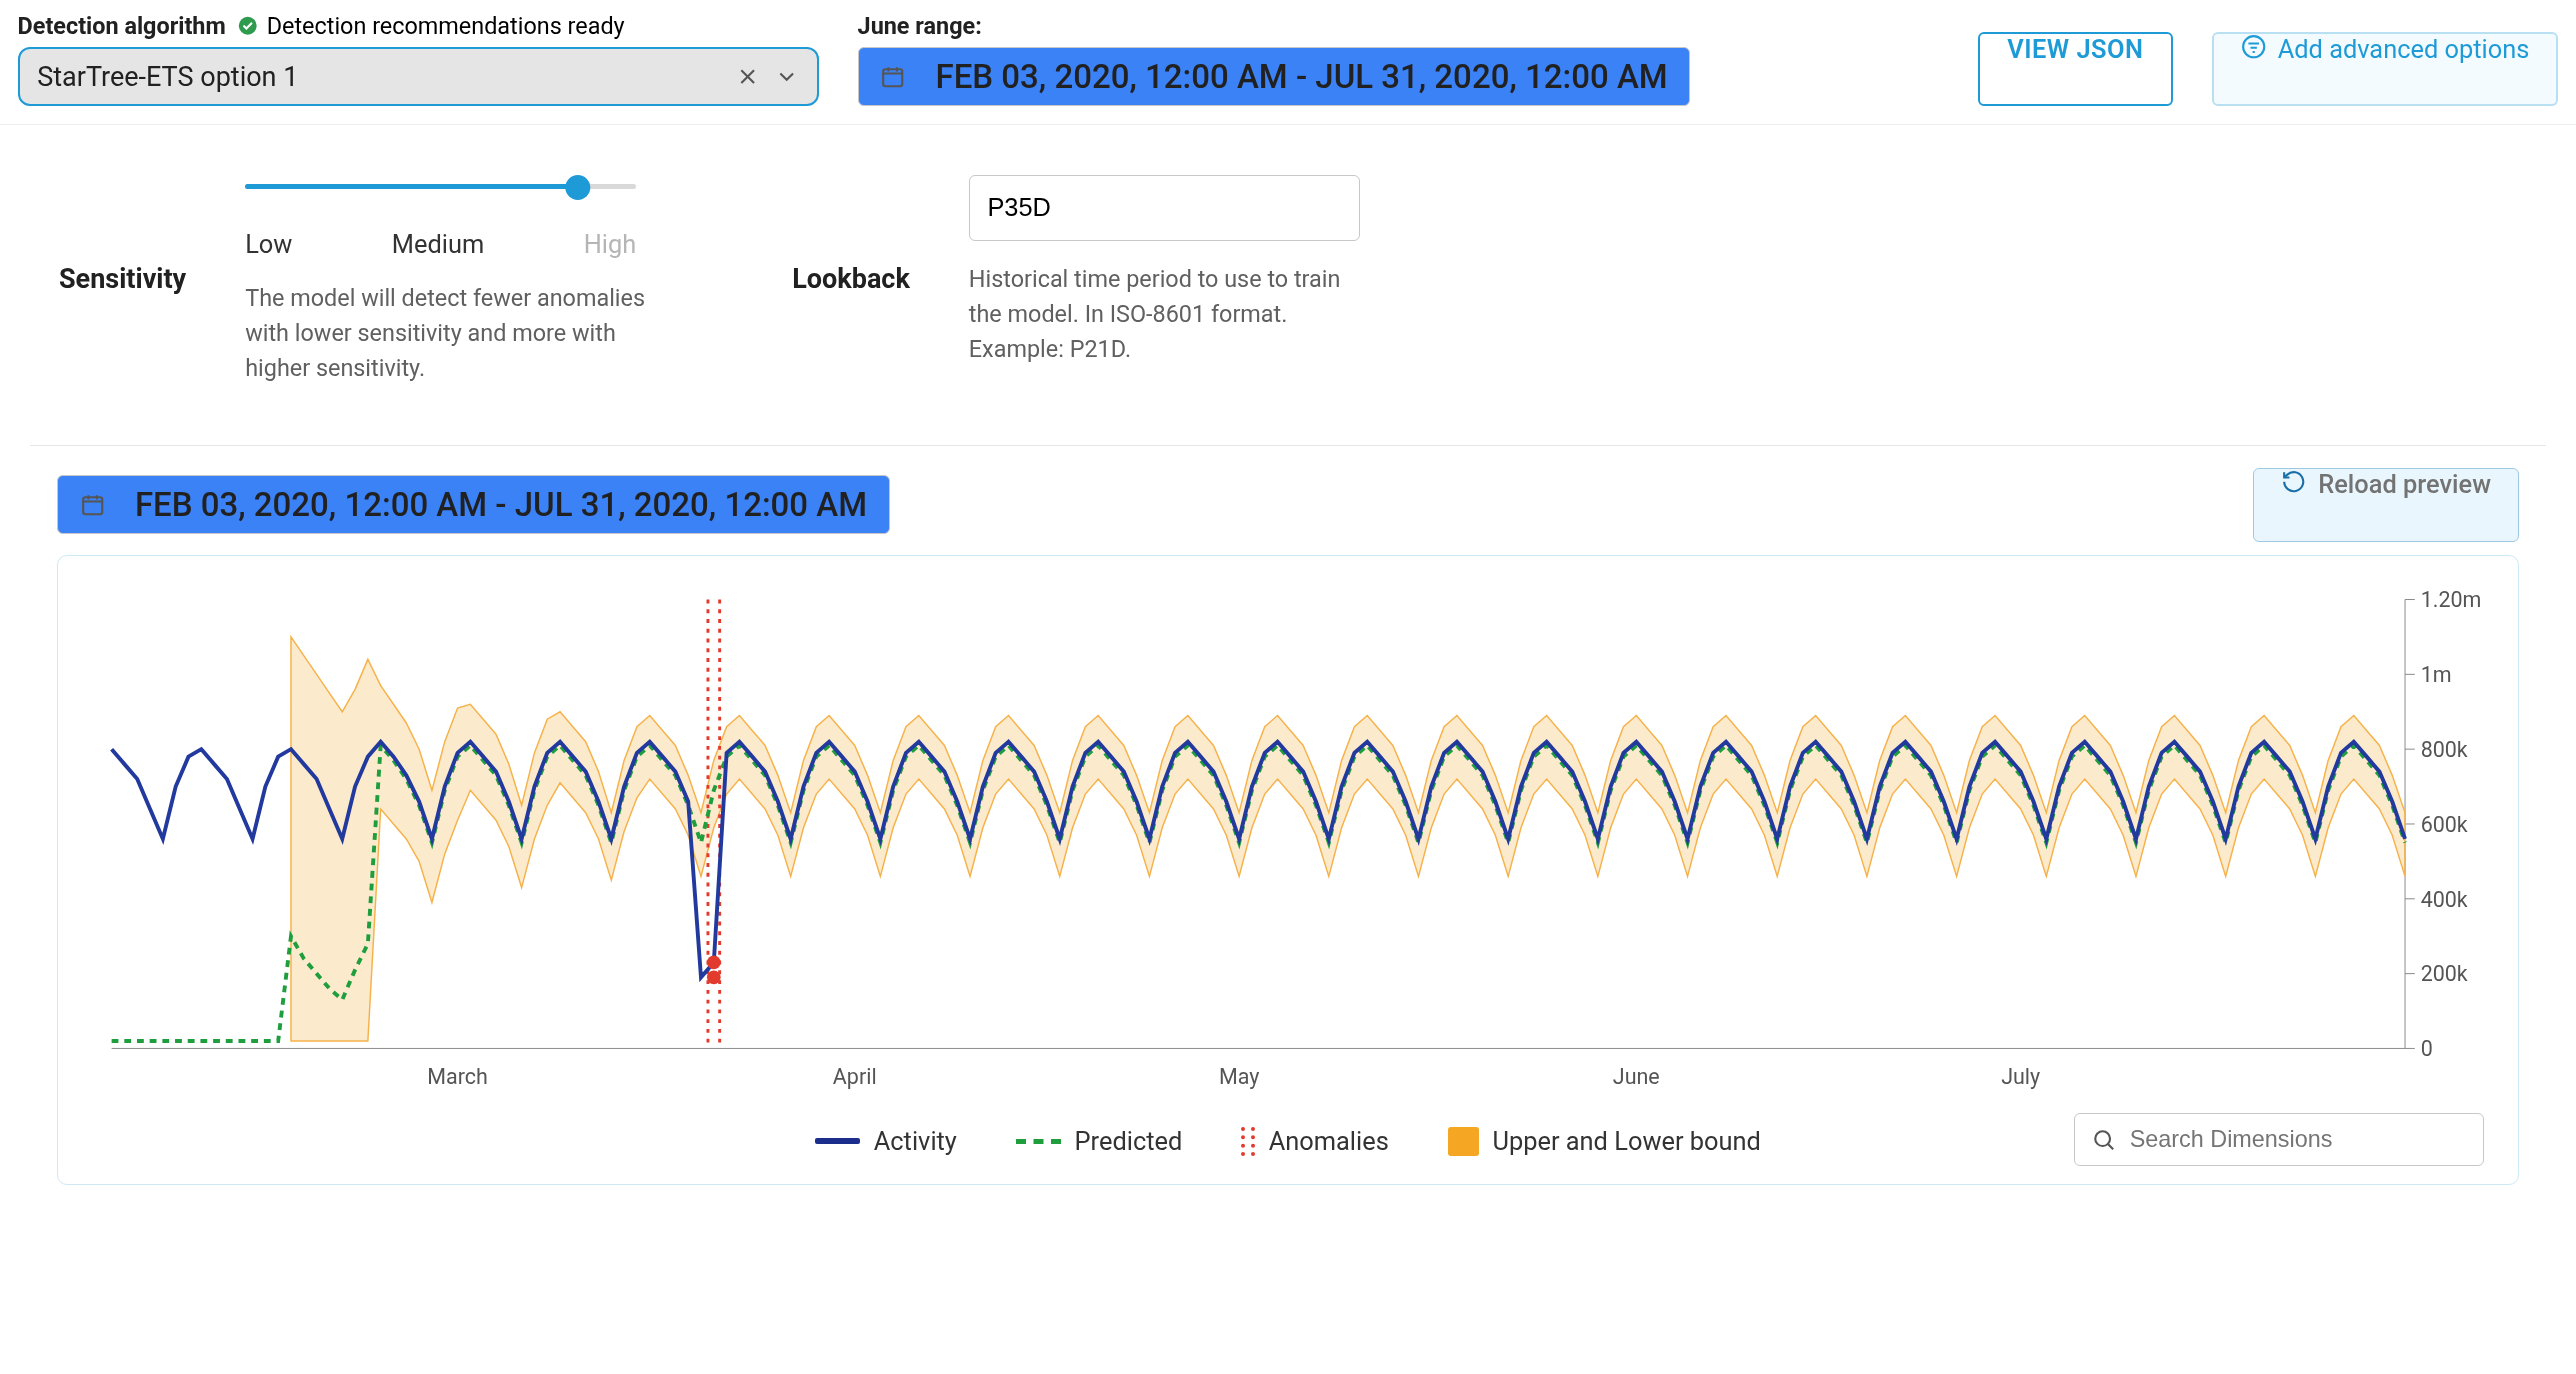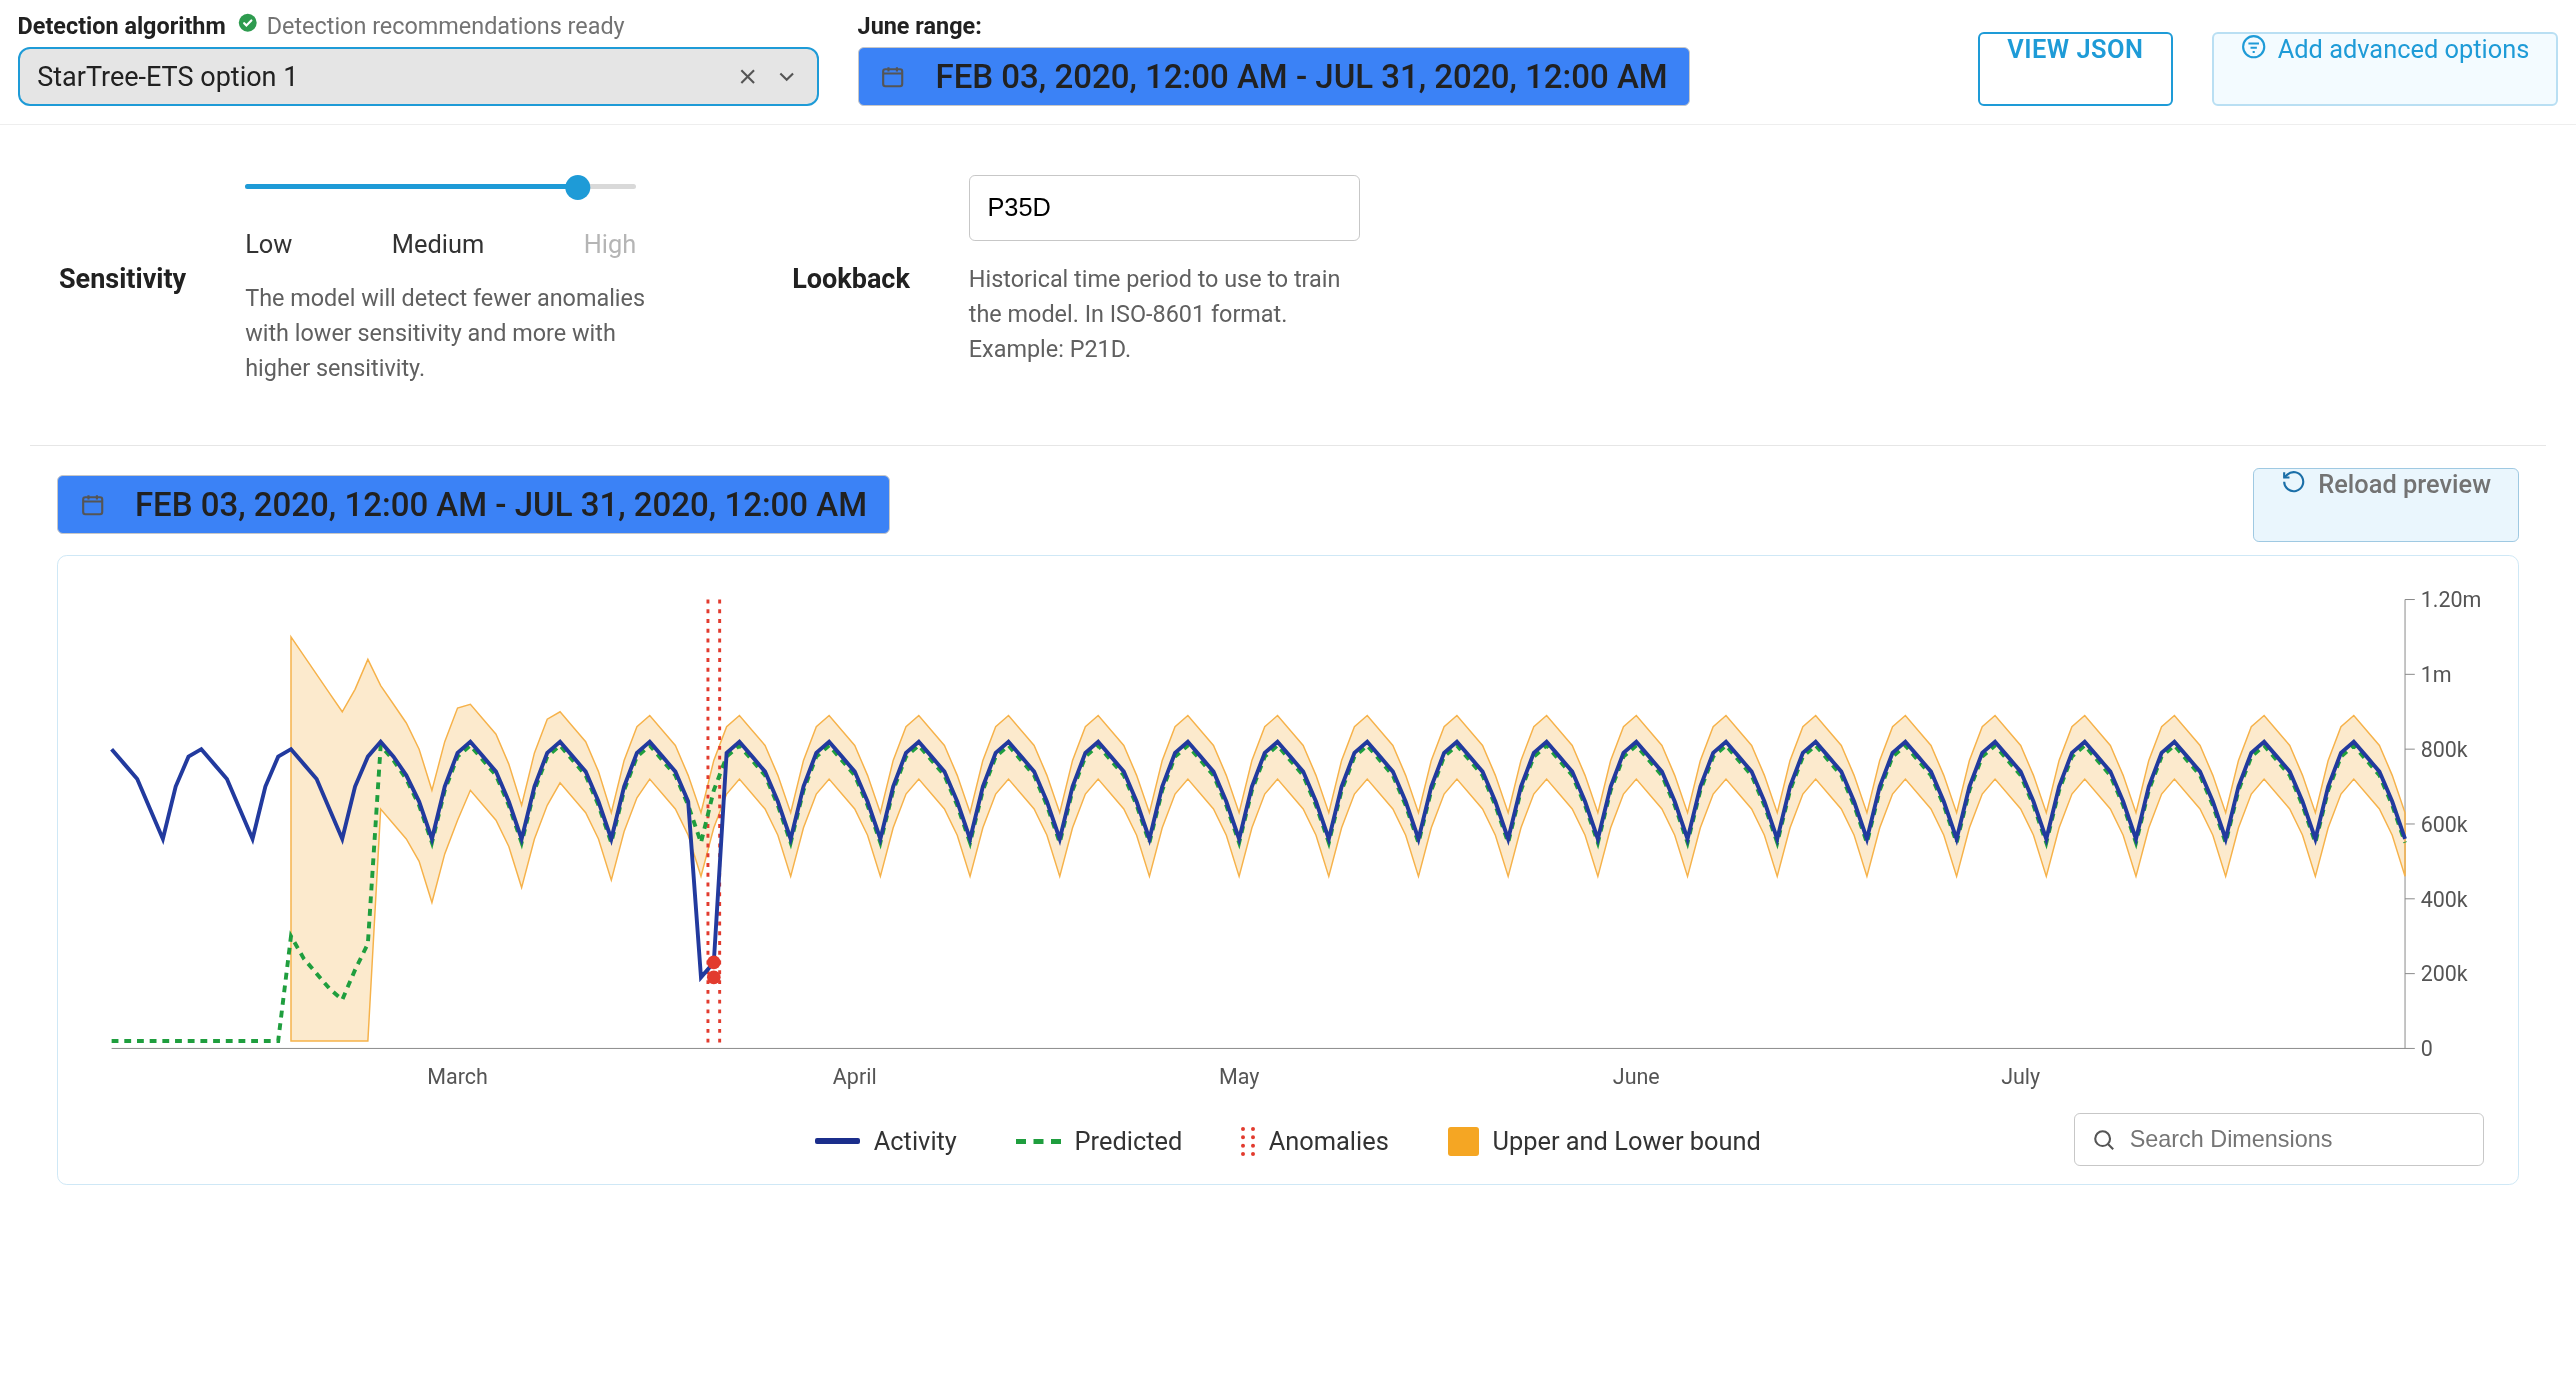--- a/index.html
+++ b/index.html
@@ -1,20 +1,20 @@
 <!DOCTYPE html>
 <html><head>
 <meta charset="utf-8">
 <style>
 *{box-sizing:border-box;margin:0;padding:0}
 body{font-family:-apple-system,BlinkMacSystemFont,"Segoe UI",Roboto,sans-serif;font-size:23.4px;color:#212121;background:#fff;width:2576px}
 .topbar{display:flex;align-items:flex-end;gap:39px;padding:11.7px 17.6px 17.6px;border-bottom:1px solid #eee}
 .field-block{display:flex;flex-direction:column;gap:7.8px}
 .field-label-row{display:flex;align-items:center;gap:11.7px;font-weight:700;font-size:23.4px}
-.rec-ready{color:#737373;font-weight:400;display:flex;align-items:flex-start;gap:7.8px}
+.rec-ready{color:#000000;font-weight:400;display:flex;align-items:center;gap:7.8px}
 .rec-ready svg{width:21.5px;height:21.5px}
 .select-box{width:801px;height:59px;border:2px solid #1e9bd7;border-radius:12px;display:flex;align-items:center;padding:0 17.6px;background:#e5e5e5;justify-content:space-between}
 .select-box .val{font-size:27px}
 .select-box .ctrls{display:flex;align-items:center;gap:13.7px;color:#bbb}
 .date-box{height:59px;border:1px solid #c7c7c7;border-radius:5.9px;display:flex;align-items:center;gap:30px;padding:0 21.5px;font-size:33px;font-weight:500;background:#3b82f6}
 .spacer{flex:1}
 .btn{height:74px;border-radius:5.9px;display:flex;align-items:flex-start;gap:11.7px;padding:0 27px;font-size:25.4px;cursor:pointer;background:#fff}
 .btn-outline{border:2px solid #1e9bd7;color:#1e9bd7;font-weight:600;letter-spacing:0.5px}
 .btn-soft{border:2px solid #b9dff3;color:#1e9bd7;background:#f3fbff}
 .panel{margin:0 29px;border:1px solid transparent;padding:29px 0 0}

